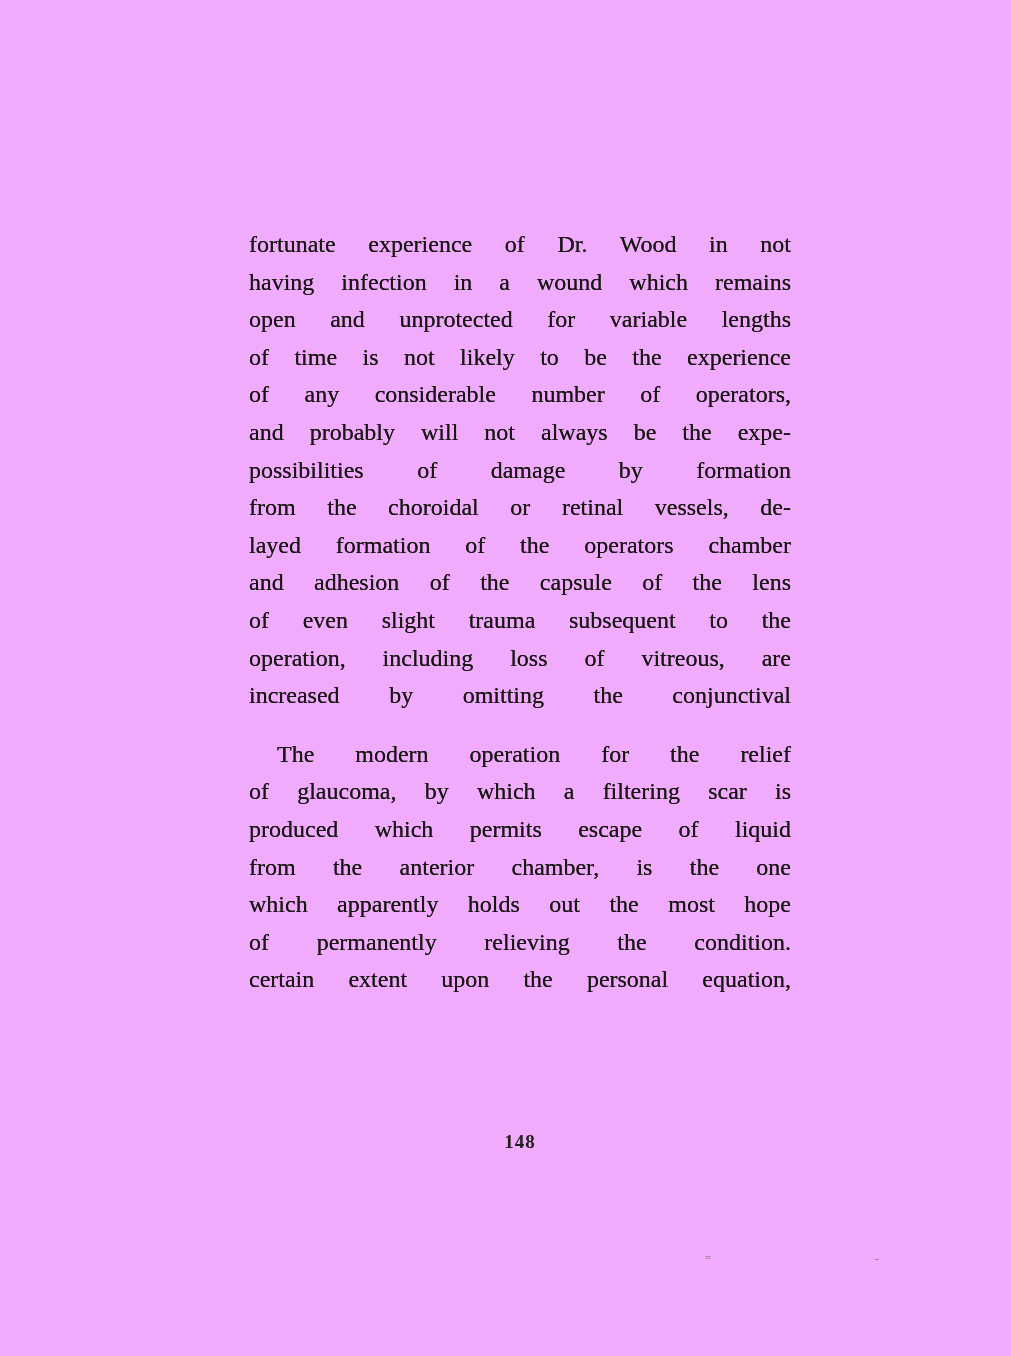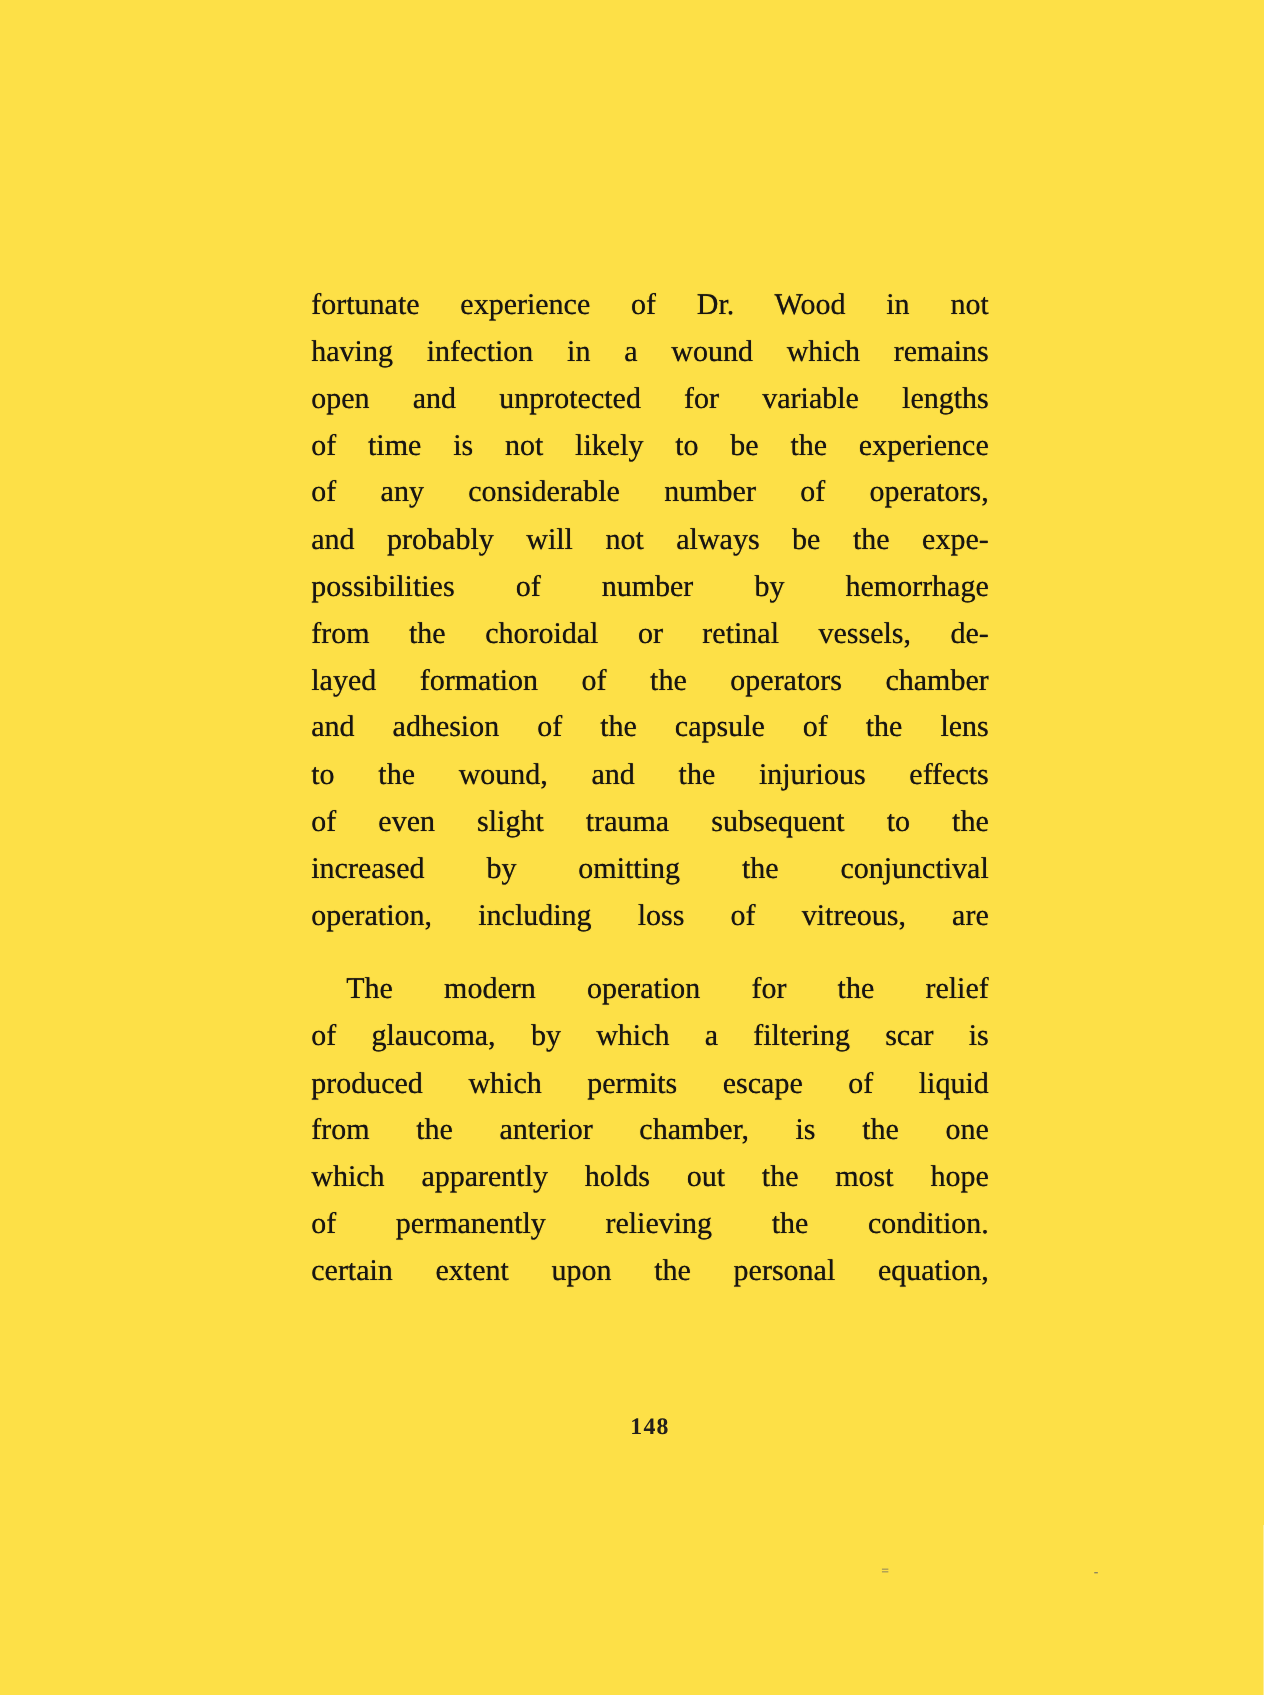--- a/index.html
+++ b/index.html
@@ -4,21 +4,21 @@
 <style>
   html, body {
     margin: 0;
     padding: 0;
     background: #ffffff;
   }
   .page {
     position: relative;
     width: 1011px;
     height: 1356px;
-    background: #fde047;
+    background: #f0abfc;
     overflow: hidden;
     font-family: "Liberation Serif", "DejaVu Serif", serif;
     color: #181512;
   }
   .text-block {
     position: absolute;
     left: 249px;
     top: 226px;
     width: 542px;
     font-size: 24px;
@@ -74,28 +74,27 @@
 
 <div class="page">
   <div class="text-block" id="text-block">
       <div class="paragraph">
         <div class="line">fortunate experience of Dr. Wood in not</div>
         <div class="line">having infection in a wound which remains</div>
         <div class="line">open and unprotected for variable lengths</div>
         <div class="line">of time is not likely to be the experience</div>
         <div class="line">of any considerable number of operators,</div>
         <div class="line">and probably will not always be the expe-</div>
-        <div class="line">possibilities of number by hemorrhage</div>
+        <div class="line">possibilities of damage by formation</div>
         <div class="line">from the choroidal or retinal vessels, de-</div>
         <div class="line">layed formation of the operators chamber</div>
         <div class="line">and adhesion of the capsule of the lens</div>
-        <div class="line">to the wound, and the injurious effects</div>
         <div class="line">of even slight trauma subsequent to the</div>
+        <div class="line">operation, including loss of vitreous, are</div>
         <div class="line">increased by omitting the conjunctival</div>
-        <div class="line">operation, including loss of vitreous, are</div>
       </div>
       <div class="paragraph">
         <div class="line indent">The modern operation for the relief</div>
         <div class="line">of glaucoma, by which a filtering scar is</div>
         <div class="line">produced which permits escape of liquid</div>
         <div class="line">from the anterior chamber, is the one</div>
         <div class="line">which apparently holds out the most hope</div>
         <div class="line">of permanently relieving the condition.</div>
         <div class="line">certain extent upon the personal equation,</div>
       </div>

